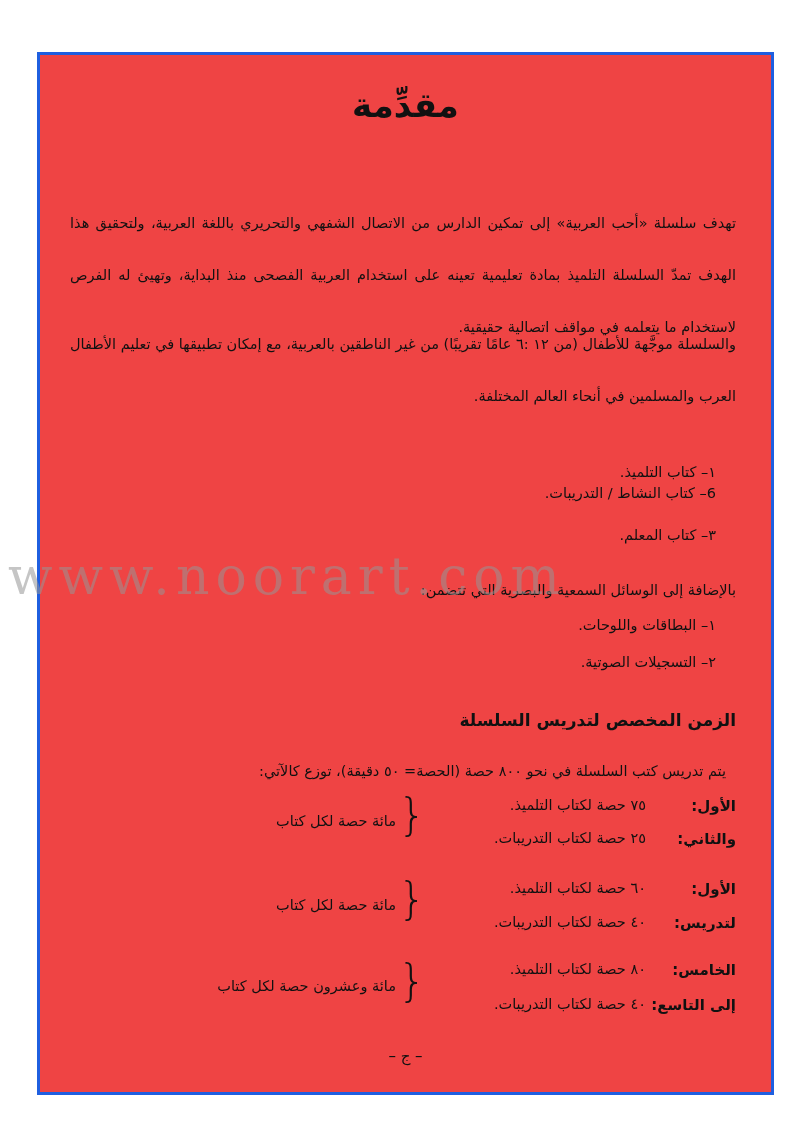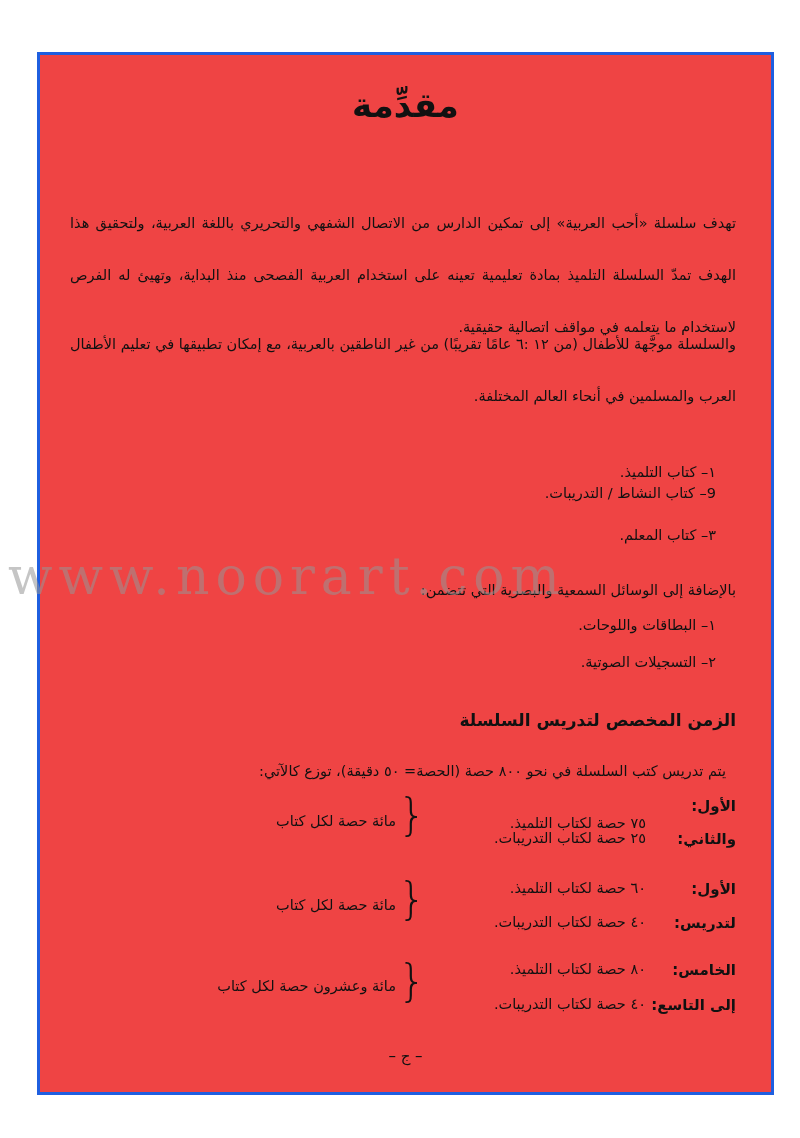--- a/index.html
+++ b/index.html
@@ -125,33 +125,33 @@
   <div class="content">
 
     <h1 class="title">مقدِّمة</h1>
 
 
     <p class="para" style="top:142px;">تهدف سلسلة «أحب العربية» إلى تمكين الدارس من الاتصال الشفهي والتحريري باللغة العربية، ولتحقيق هذا الهدف تمدّ السلسلة التلميذ بمادة تعليمية تعينه على استخدام العربية الفصحى منذ البداية، وتهيئ له الفرص لاستخدام ما يتعلمه في مواقف اتصالية حقيقية.</p>
 
     <p class="para" style="top:263px;">والسلسلة موجَّهة للأطفال (من ١٢ :٦ عامًا تقريبًا) من غير الناطقين بالعربية، مع إمكان تطبيقها في تعليم الأطفال العرب والمسلمين في أنحاء العالم المختلفة.</p>
 
     <div class="list-item" style="top:409px;">١– كتاب التلميذ.</div>
-    <div class="list-item" style="top:430px;">9– كتاب النشاط / التدريبات.</div>
+    <div class="list-item" style="top:430px;">6– كتاب النشاط / التدريبات.</div>
     <div class="list-item" style="top:472px;">٣– كتاب المعلم.</div>
 
     <div class="line" style="top:527px; right:35px;">بالإضافة إلى الوسائل السمعية والبصرية التي تتضمن:</div>
     <div class="list-item" style="top:562px;">١– البطاقات واللوحات.</div>
     <div class="list-item" style="top:599px;">٢– التسجيلات الصوتية.</div>
 
     <h2 class="heading" style="top:655px;">الزمن المخصص لتدريس السلسلة</h2>
 
     <div class="line" style="top:708px; right:45px;">يتم تدريس كتب السلسلة في نحو ٨٠٠ حصة (الحصة= ٥٠ دقيقة)، توزع كالآتي:</div>
 
     <div class="grade-label" style="top:742px;">الأول:</div>
-    <div class="alloc" style="top:760px;text-align:right;">٧٥ حصة لكتاب التلميذ.</div>
+    <div class="alloc" style="top:742px;text-align:right;">٧٥ حصة لكتاب التلميذ.</div>
     <div class="grade-label" style="top:775px;">والثاني:</div>
     <div class="alloc" style="top:775px;">٢٥ حصة لكتاب التدريبات.</div>
     <div class="brace" style="top:738px;">{</div>
     <div class="brace-note" style="top:758px;">مائة حصة لكل كتاب</div>
 
     <div class="grade-label" style="top:825px;">الأول:</div>
     <div class="alloc" style="top:825px;">٦٠ حصة لكتاب التلميذ.</div>
     <div class="grade-label" style="top:859px;">لتدريس:</div>
     <div class="alloc" style="top:859px;">٤٠ حصة لكتاب التدريبات.</div>
     <div class="brace" style="top:822px;">{</div>

